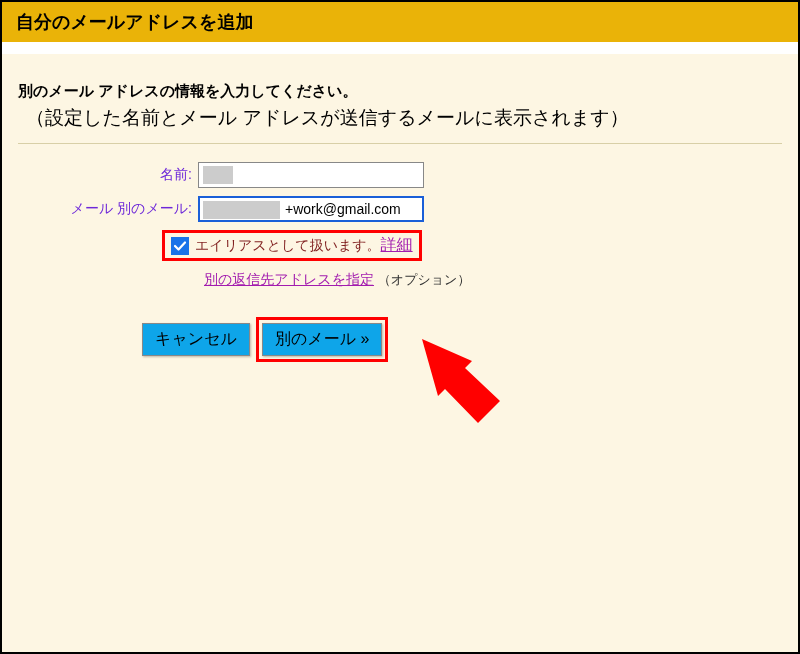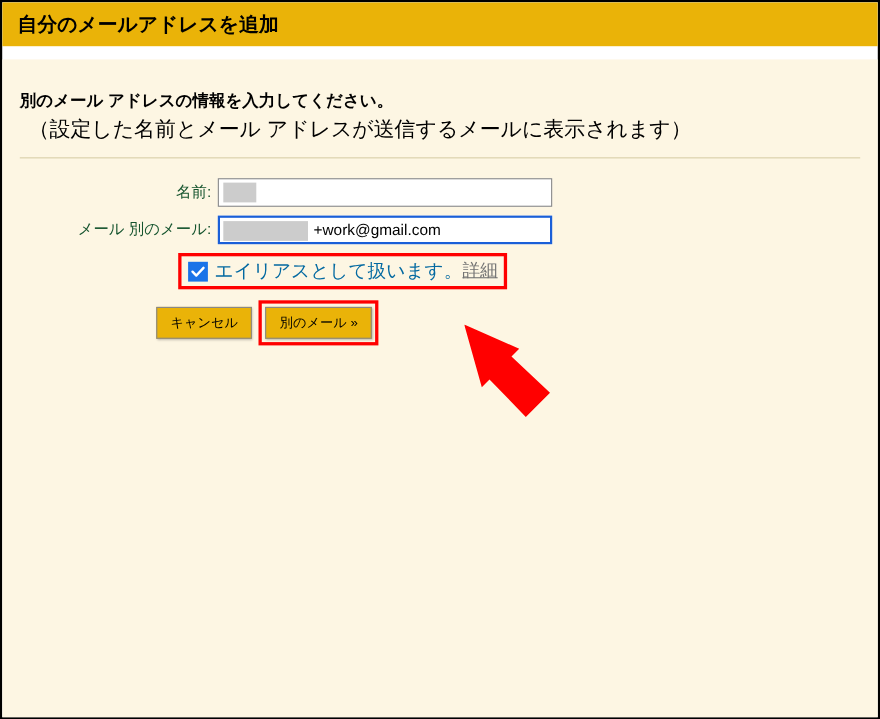--- a/index.html
+++ b/index.html
@@ -43,25 +43,25 @@
     }
     .form-row {
       display: flex;
       align-items: center;
       margin-bottom: 8px;
     }
     .form-label {
       width: 180px;
       text-align: right;
       font-size: 14px;
-      color: #14532d;
+      color: #6d28d9;
       padding-right: 6px;
     }
     .text-input {
-      width: 304px;
+      width: 226px;
       height: 26px;
       font-size: 14px;
       padding: 2px 6px;
       border: 1px solid #888;
       background: #fff;
     }
     .email-input {
       border: 2px solid #1a5fd8;
       outline: none;
     }
@@ -88,48 +88,48 @@
       height: 18px;
       background: #1a73e8;
       display: inline-flex;
       align-items: center;
       justify-content: center;
       margin-right: 6px;
       cursor: pointer;
     }
     .chk svg { display: block; }
     .chk-label {
-      font-size: 17px;
-      color: #0369a1;
+      font-size: 14px;
+      color: #7f1d1d;
     }
     .link {
-      color: #737373;
+      color: #a21caf;
       text-decoration: underline;
       cursor: pointer;
     }
     .reply-row {
       margin-left: 186px;
       margin-bottom: 28px;
       font-size: 14px;
     }
     .option-text {
       font-size: 13px;
       color: #333;
     }
     .button-row {
       display: flex;
       align-items: center;
       margin-left: 124px;
       position: relative;
     }
     .btn {
       font-family: inherit;
-      font-size: 12px;
+      font-size: 16px;
       padding: 5px 12px;
-      background: #eab308;
+      background: #0ea5e9;
       border: 1px solid #888;
       cursor: pointer;
       box-shadow: 1px 1px 2px rgba(0,0,0,0.25);
     }
     .next-wrap {
       display: inline-block;
       border: 3px solid #f00;
       padding: 3px;
       margin-left: 6px;
     }
@@ -173,20 +173,24 @@
   <div class="checkbox-row">
     <span class="chk">
       <svg width="14" height="14" viewBox="0 0 14 14">
         <path d="M2 7 L5.5 10.5 L12 3.5" stroke="#fff" stroke-width="2.2" fill="none" stroke-linecap="round" stroke-linejoin="round"></path>
       </svg>
     </span>
     <span class="chk-label">エイリアスとして扱います。</span>
     <a class="link">詳細</a>
   </div>
 
+  <div class="reply-row">
+    <a class="link">別の返信先アドレスを指定</a>
+    <span class="option-text">（オプション）</span>
+  </div>
 
   <div class="button-row">
     <button class="btn">キャンセル</button>
     <span class="next-wrap">
       <button class="btn">別のメール »</button>
     </span>
 
     <svg class="arrow" width="90" height="90" viewBox="0 0 90 90">
       <polygon points="0,0 50,22 43,29 78,62 56,84 23,50 16,57" fill="#f00"></polygon>
     </svg>

